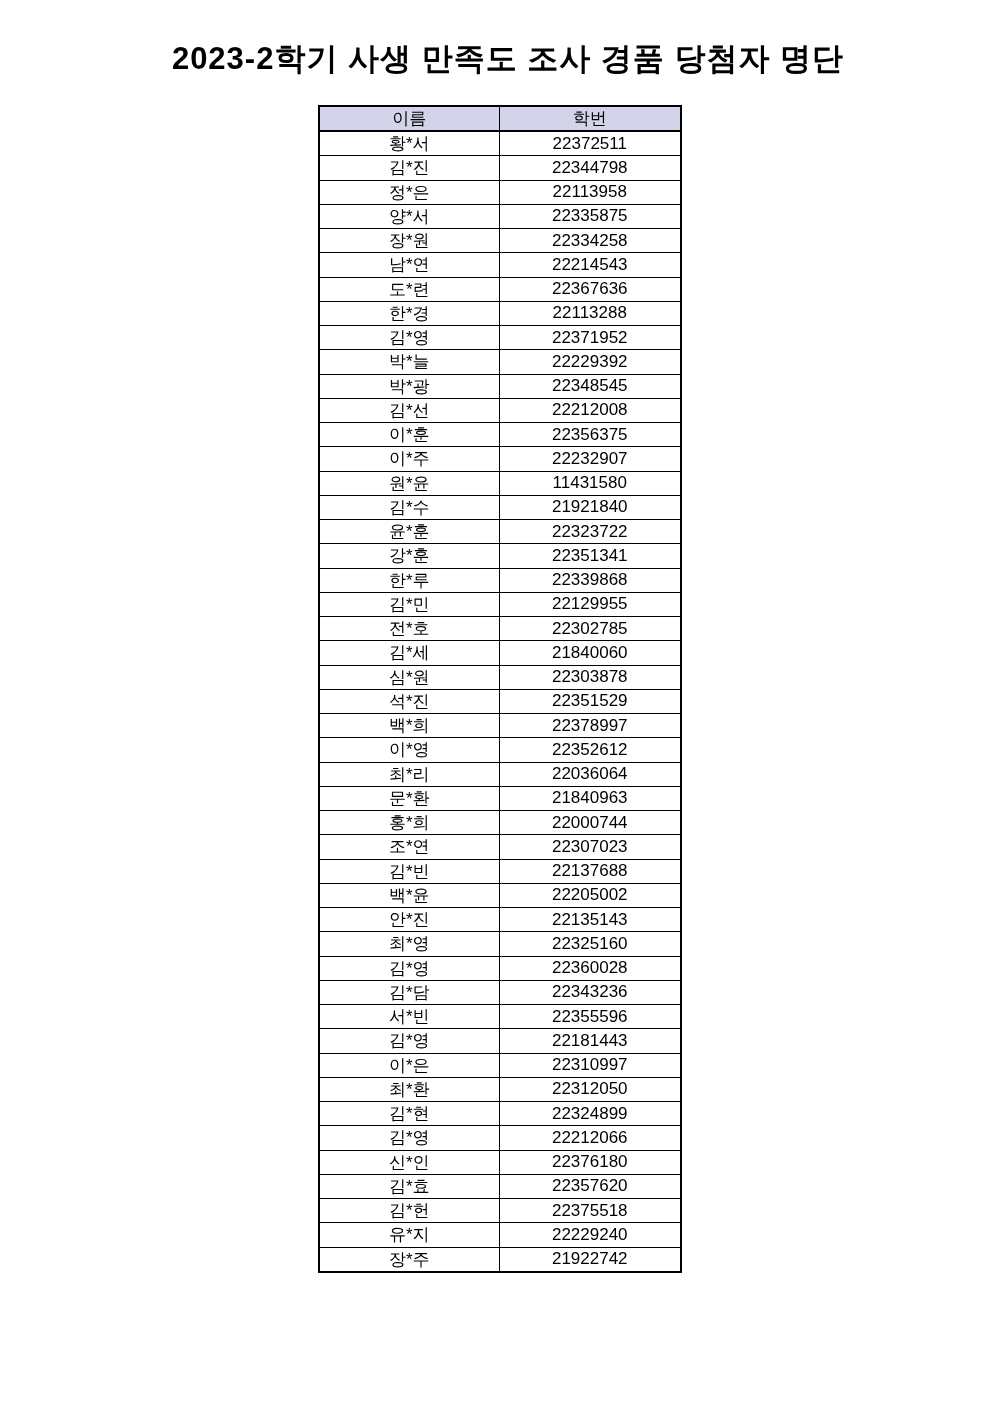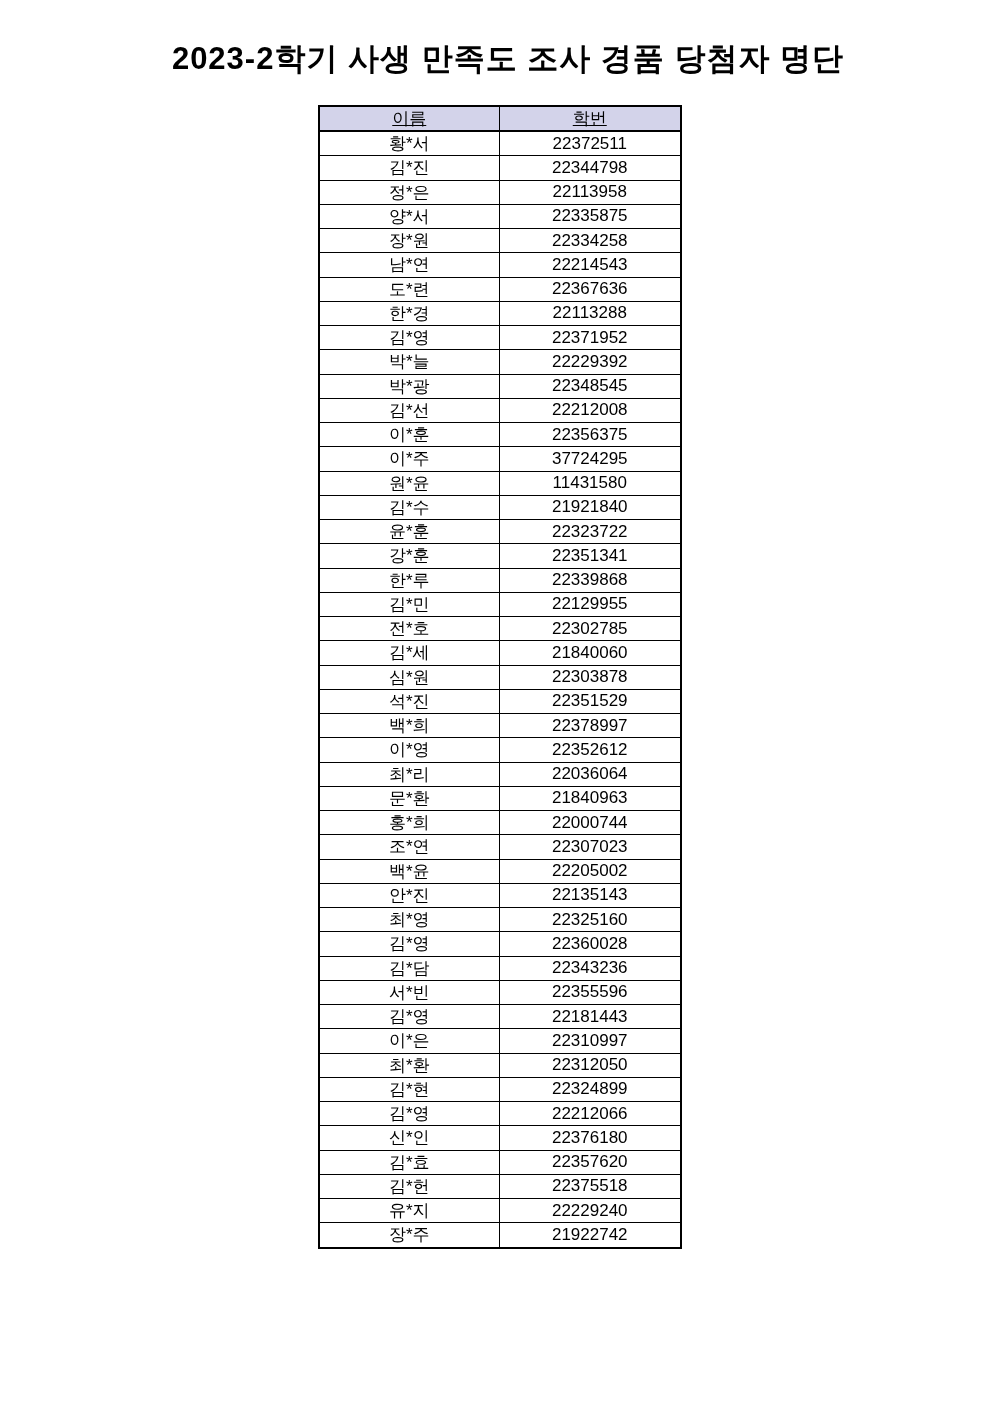--- a/index.html
+++ b/index.html
@@ -39,21 +39,20 @@
   table.winners th {
     background: #d3d3ea;
     border: 1px solid #000000;
     border-bottom: 2px solid #000000;
     height: 23px;
     font-size: 17px;
     font-weight: normal;
     text-align: center;
     vertical-align: middle;
     padding: 0;
-    text-decoration: underline;
   }
   table.winners td {
     border: 1px solid #000000;
     height: 23.25px;
     font-size: 17px;
     text-align: center;
     vertical-align: middle;
     padding: 0;
     white-space: nowrap;
   }
@@ -122,21 +121,21 @@
       <tr>
         <td>김*선</td>
         <td>22212008</td>
       </tr>
       <tr>
         <td>이*훈</td>
         <td>22356375</td>
       </tr>
       <tr>
         <td>이*주</td>
-        <td>37724295</td>
+        <td>22232907</td>
       </tr>
       <tr>
         <td>원*윤</td>
         <td>11431580</td>
       </tr>
       <tr>
         <td>김*수</td>
         <td>21921840</td>
       </tr>
       <tr>
@@ -187,20 +186,24 @@
         <td>문*환</td>
         <td>21840963</td>
       </tr>
       <tr>
         <td>홍*희</td>
         <td>22000744</td>
       </tr>
       <tr>
         <td>조*연</td>
         <td>22307023</td>
+      </tr>
+      <tr>
+        <td>김*빈</td>
+        <td>22137688</td>
       </tr>
       <tr>
         <td>백*윤</td>
         <td>22205002</td>
       </tr>
       <tr>
         <td>안*진</td>
         <td>22135143</td>
       </tr>
       <tr>

